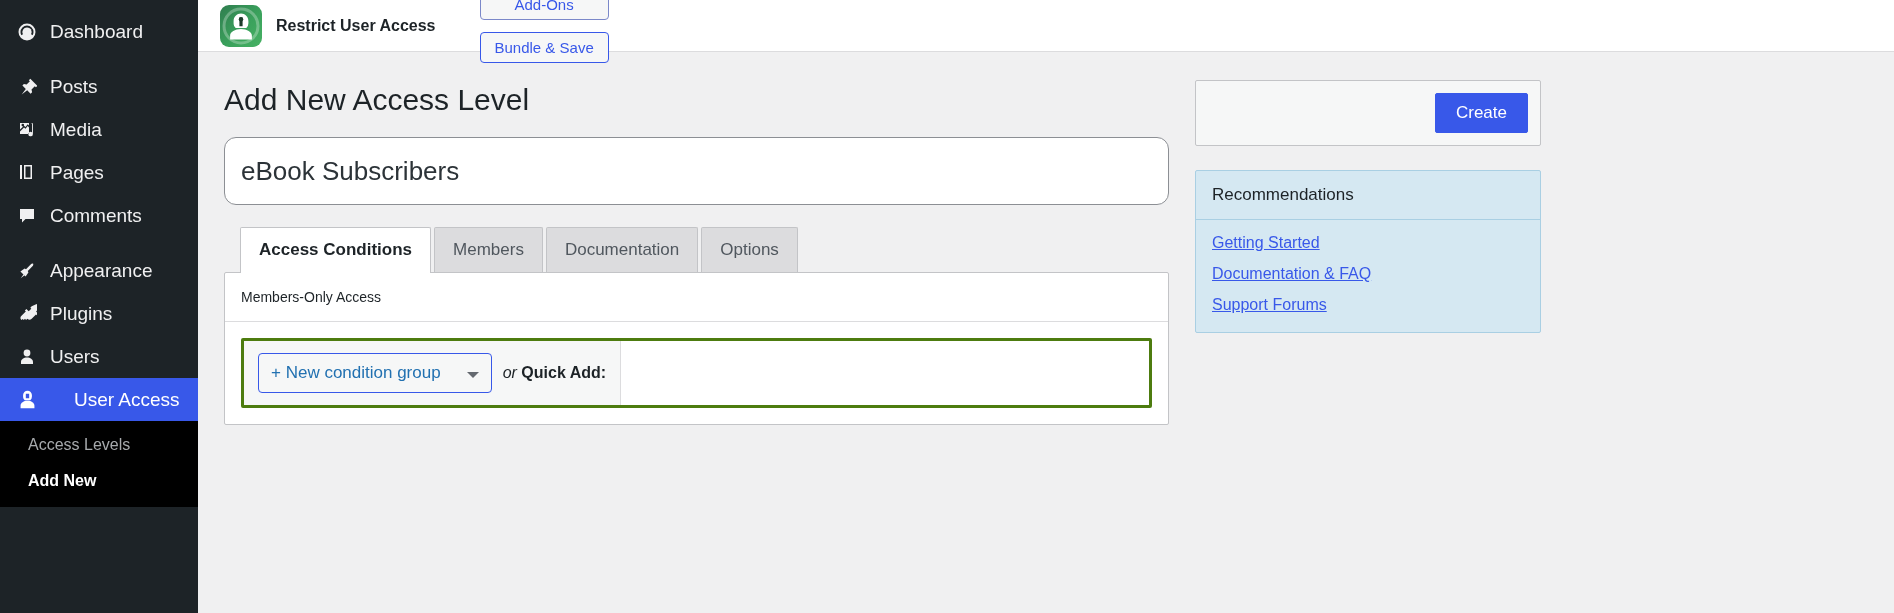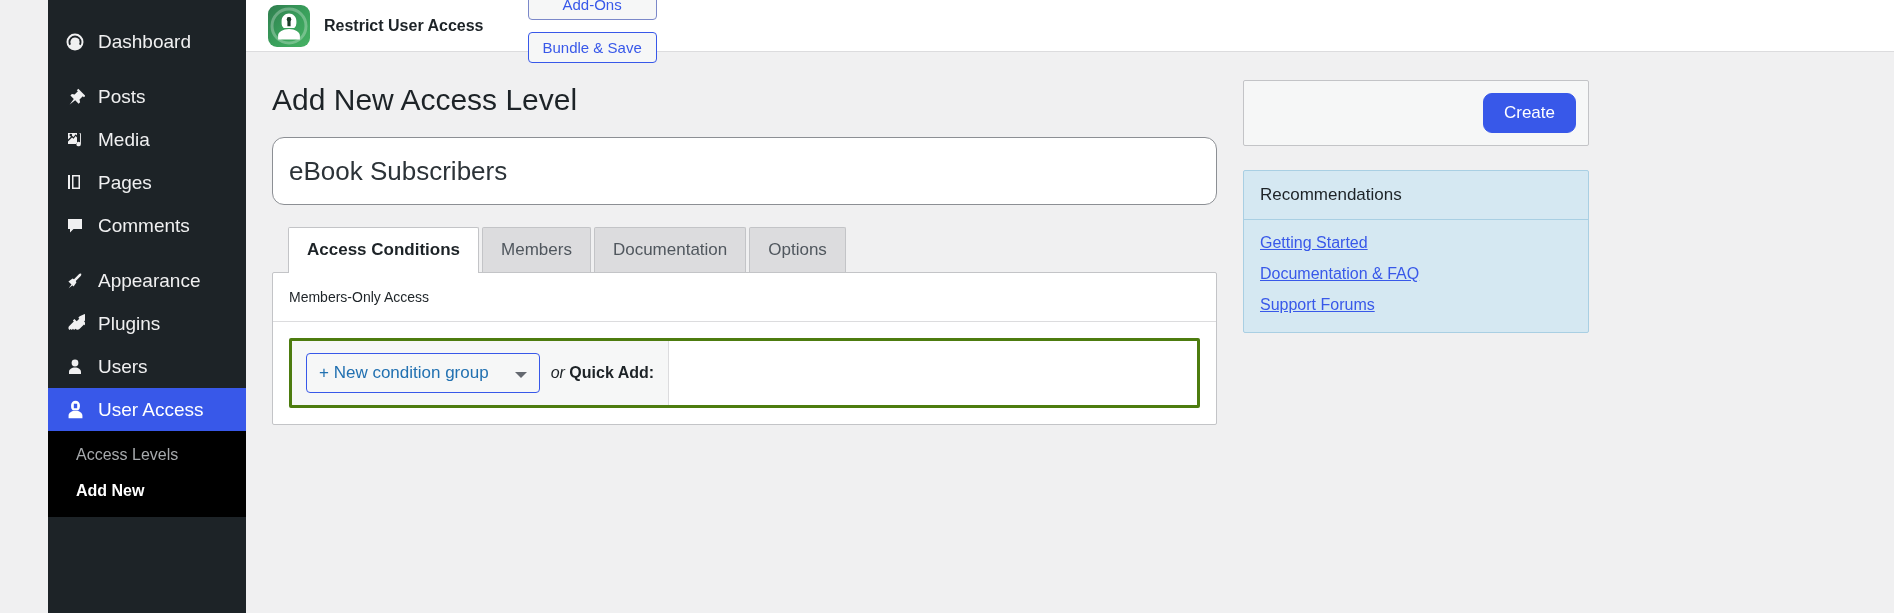--- a/index.html
+++ b/index.html
@@ -8,41 +8,40 @@
     overflow: hidden;
     font-family: "Liberation Sans", sans-serif;
     background: #f0f0f1;
   }
   .app { display: flex; width: 1894px; height: 613px; }
 
   
   .sidebar {
     width: 198px; flex: 0 0 198px;
     background: #1d2327;
-    padding-top: 20px;
+    padding-top: 10px;
     position: relative;
     color: #f0f0f1;
-    margin-left: 48px;
   }
   .nav-item {
     display: flex; align-items: center;
     height: 43px;
     padding-left: 12px;
     color: #f0f0f1;
     font-size: 19px;
     cursor: pointer;
     position: relative;
   }
   .nav-item .nav-icon {
     width: 30px; flex: 0 0 30px;
     display: flex; align-items: center; justify-content: center;
     margin-right: 8px;
   }
   .nav-item .nav-icon svg { display: block; fill: #f0f0f1; }
-  .nav-item.current { background: #3858e9; color: #fff; font-weight: 400; }
+  .nav-item.current { background: #3858e9; color: #fff; font-weight: 400; gap: 24px; }
   .nav-item.current .nav-icon svg { fill: #fff; }
   .nav-item.current::after {
     content: "";
     position: absolute; right: -8px; top: 50%;
     transform: translateY(-50%);
     border: 8px solid transparent;
     border-right-color: #f0f0f1;
   }
   .nav-sep { height: 12px; }
   .submenu { background: #000; padding: 6px 0 8px 0; }
@@ -187,21 +186,21 @@
     border: 1px solid #c3c4c7;
     border-radius: 2px;
     padding: 12px 12px;
     display: flex; justify-content: flex-end; align-items: center;
     min-height: 62px;
     margin-top: 0;
   }
   .btn-create {
     background: #3858e9; color: #fff;
     border: 1px solid #3858e9;
-    border-radius: 9px;
+    border-radius: 2px;
     font-size: 17px;
     padding: 9px 20px;
     cursor: pointer;
     font-family: "Liberation Sans", sans-serif;
   }
   .box-rec {
     margin-top: 24px;
     background: #d5e8f2;
     border: 1px solid #a9cfe3;
     border-radius: 2px;

